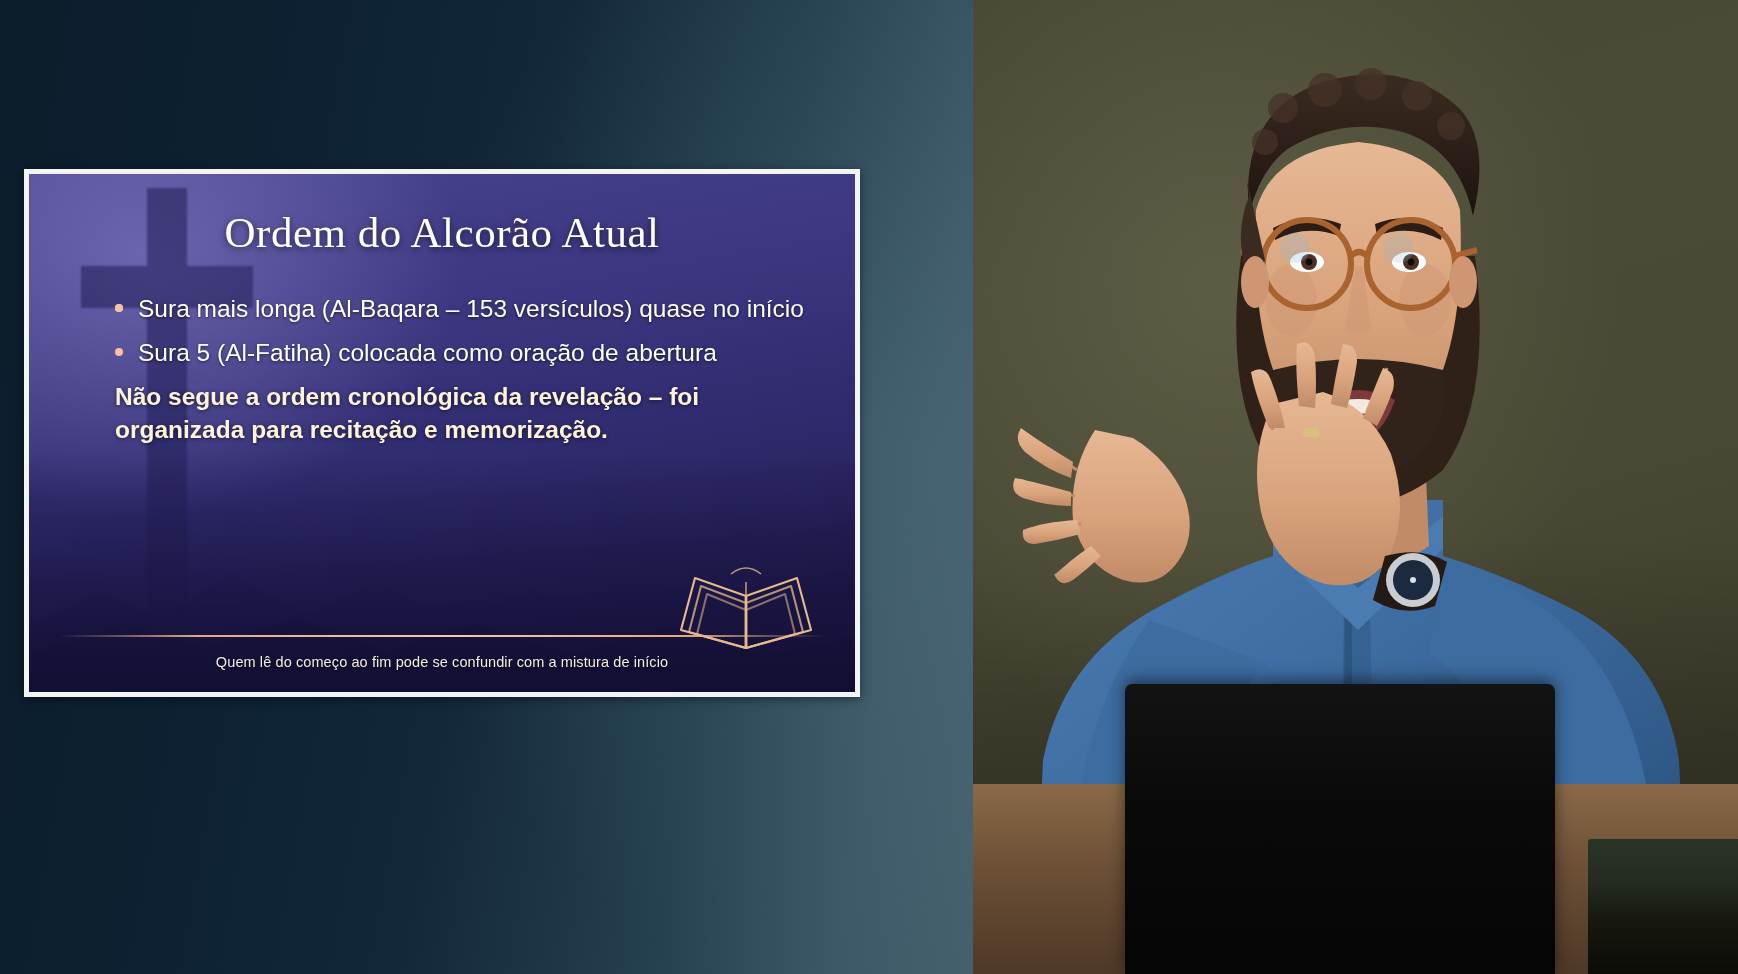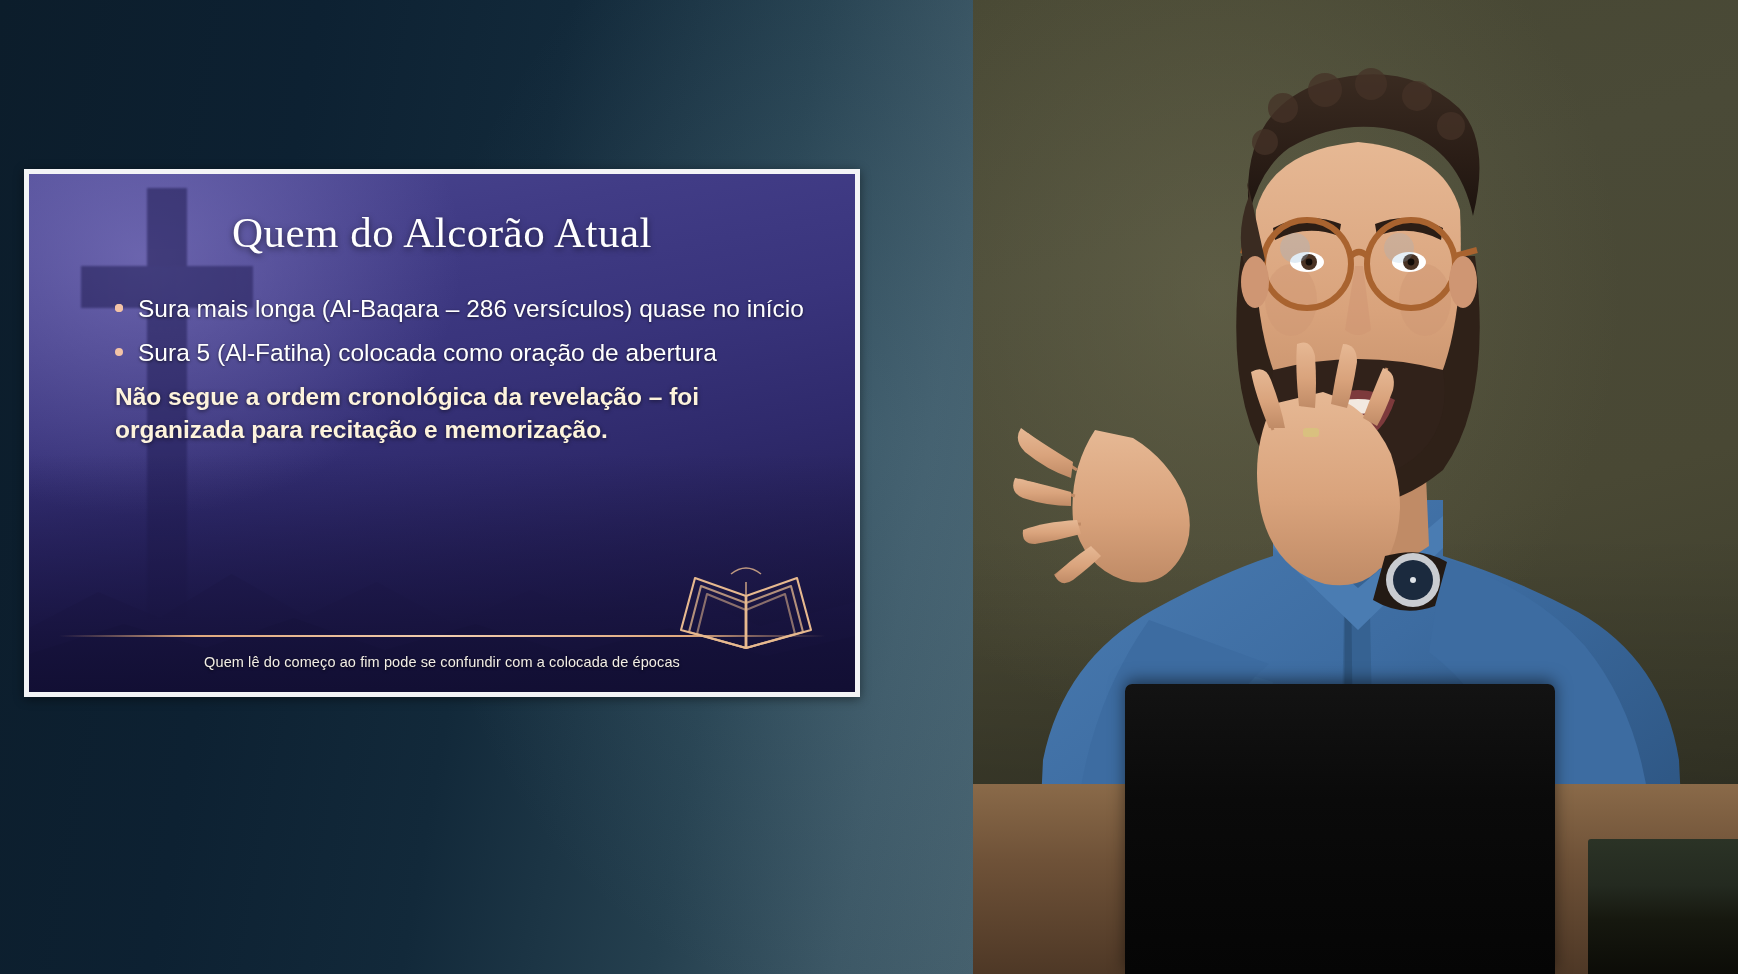--- a/index.html
+++ b/index.html
@@ -197,29 +197,29 @@
     </div>
 
     <svg id="mountains" viewBox="0 0 836 260" preserveAspectRatio="none">
       <path d="M0,196 L70,160 L132,186 L205,142 L280,184 L352,150 L430,192 L508,158 L580,190 L660,162 L740,194 L836,170 L836,260 L0,260 Z" fill="#241f55" opacity="0.85"></path>
       <path d="M0,222 L96,192 L178,216 L268,186 L360,218 L452,192 L548,222 L648,196 L746,224 L836,204 L836,260 L0,260 Z" fill="#1c1845" opacity="0.9"></path>
     </svg>
 
     <div id="slide-vignette"></div>
 
     <div id="slide-content">
-      <div id="slide-title">Quem do Alcorão Atual</div>
+      <div id="slide-title">Ordem do Alcorão Atual</div>
 
       <div id="bullet-list">
         <div class="bullet-item">
           <span class="dot"></span>
         </div>
         <div class="bullet-item">
           <span class="dot"></span>
-          <span>Sura mais longa (Al-Baqara – 286 versículos) quase no início</span>
+          <span>Sura mais longa (Al-Baqara – 153 versículos) quase no início</span>
         </div>
         <div class="bullet-item">
           <span class="dot"></span>
           <span>Sura 5 (Al-Fatiha) colocada como oração de abertura</span>
         </div>
       </div>
 
       <div id="emphasis">Não segue a ordem cronológica da revelação – foi organizada para recitação e memorização.</div>
     </div>
 
@@ -231,21 +231,21 @@
         <path d="M85,88 L142,72 L130,26 L85,43 Z" opacity="0.75"></path>
         <path d="M85,88 L36,74 L46,34 L85,50 Z" opacity="0.55"></path>
         <path d="M85,88 L134,74 L124,34 L85,50 Z" opacity="0.55"></path>
         <path d="M85,36 L85,88" stroke-width="2.6"></path>
         <path d="M85,22 L85,36" stroke-width="1.6" opacity="0.8"></path>
         <path d="M70,14 Q85,2 100,14" stroke-width="1.6" opacity="0.8"></path>
       </g>
     </svg>
 
     <div id="slide-divider"></div>
-    <div id="slide-caption">Quem lê do começo ao fim pode se confundir com a colocada de épocas</div>
+    <div id="slide-caption">Quem lê do começo ao fim pode se confundir com a mistura de início</div>
   </div>
 </div>
 
 <div id="video-panel">
   <div id="wall-shade"></div>
 
   <svg id="person" viewBox="0 0 765 974" preserveAspectRatio="xMidYMid slice">
     <defs>
       <linearGradient id="shirtG" x1="0" y1="0" x2="1" y2="1">
         <stop offset="0%" stop-color="#4b7db3"></stop>

